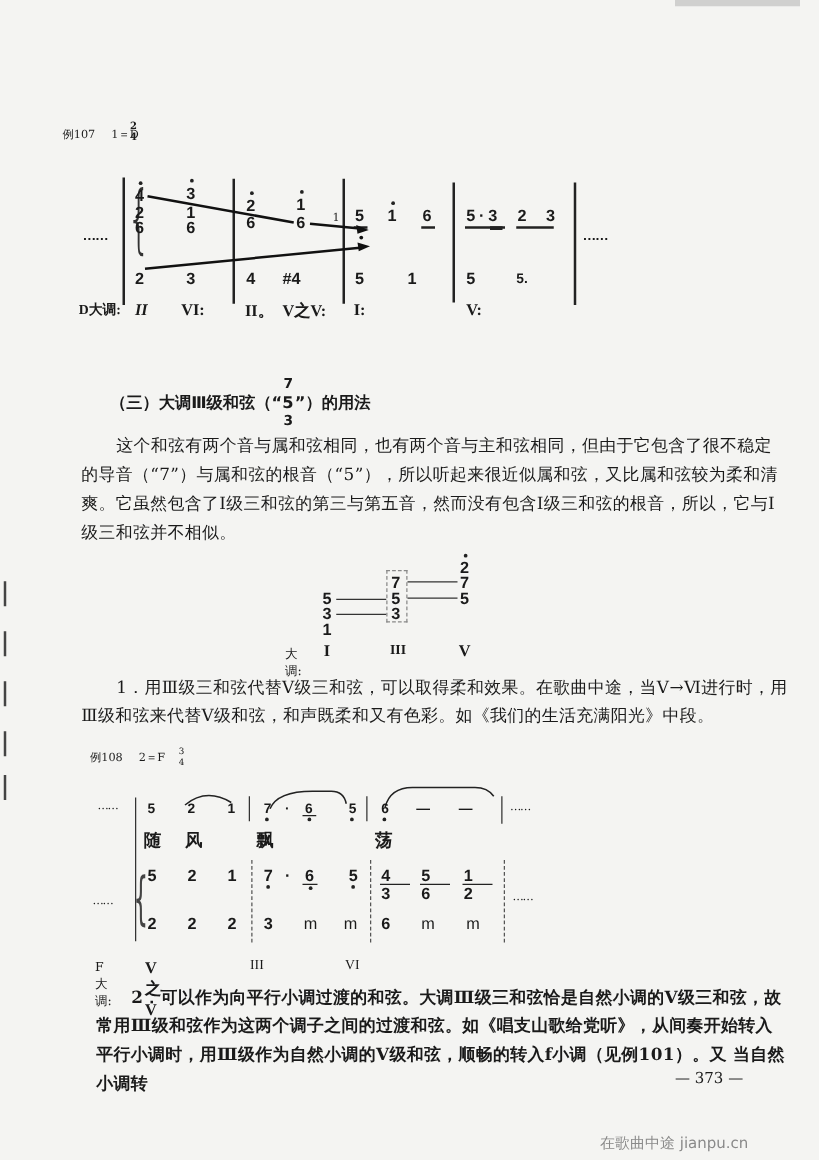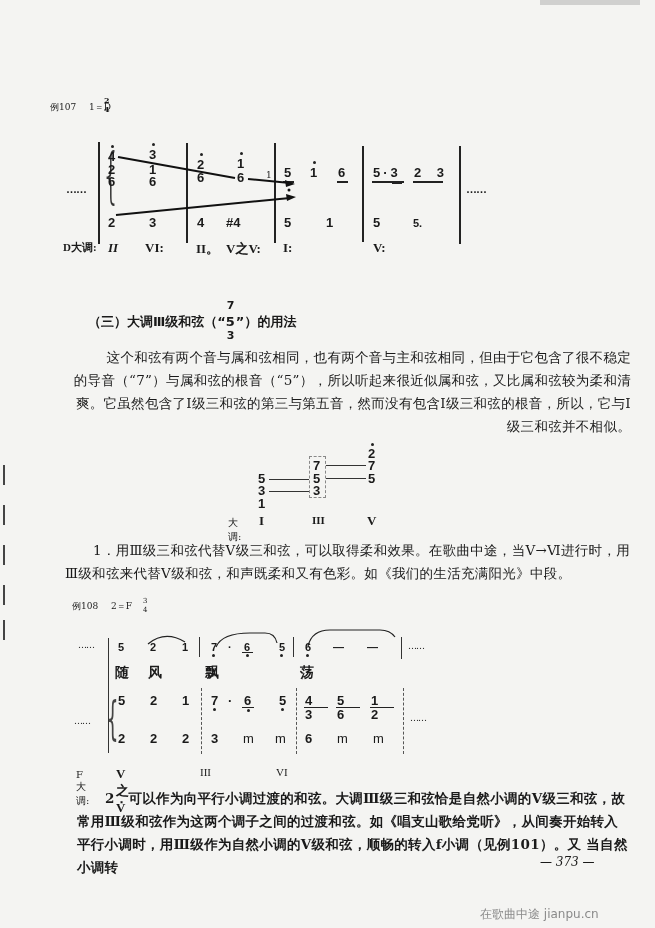--- a/index.html
+++ b/index.html
@@ -105,21 +105,21 @@
   <div class="abs roman" style="left:196px;top:240px;">II。</div>
   <div class="abs roman" style="left:226px;top:240px;">V之V:</div>
   <div class="abs roman" style="left:283px;top:240px;">I:</div>
   <div class="abs roman" style="left:373px;top:240px;">V:</div>
 </div>
 
 <div class="abs" style="left:88px;top:313px;font-size:13px;font-weight:bold;font-family:'DejaVu Sans',sans-serif;">
   <span>（三）大调Ⅲ级和弦（“</span><span style="display:inline-block;position:relative;width:10px;"><span style="position:absolute;left:1px;top:-15px;font-size:11px;">7</span><span>5</span><span style="position:absolute;left:1px;top:15px;font-size:11px;">3</span></span><span>”）的用法</span>
 </div>
 
-<div class="abs para" style="left:65px;top:346px;width:566px;text-indent:28px;text-align:right;">这个和弦有两个音与属和弦相同，也有两个音与主和弦相同，但由于它包含了很不稳定的导音（“7”）与属和弦的根音（“5”），所以听起来很近似属和弦，又比属和弦较为柔和清爽。它虽然包含了Ⅰ级三和弦的第三与第五音，然而没有包含Ⅰ级三和弦的根音，所以，它与Ⅰ级三和弦并不相似。</div>
+<div class="abs para" style="left:65px;top:346px;width:566px;text-indent:28px;">这个和弦有两个音与属和弦相同，也有两个音与主和弦相同，但由于它包含了很不稳定的导音（“7”）与属和弦的根音（“5”），所以听起来很近似属和弦，又比属和弦较为柔和清爽。它虽然包含了Ⅰ级三和弦的第三与第五音，然而没有包含Ⅰ级三和弦的根音，所以，它与Ⅰ级三和弦并不相似。</div>
 
 <div class="abs" style="left:0;top:0;">
   <div class="abs num" style="left:258px;top:472px;">5</div>
   <div class="abs num" style="left:258px;top:484px;">3</div>
   <div class="abs num" style="left:258px;top:497px;">1</div>
   <div class="hline" style="left:269px;top:479px;width:40px;"></div>
   <div class="hline" style="left:269px;top:491px;width:40px;"></div>
   <div class="abs" style="left:309px;top:456px;width:15px;height:40px;border:1px dashed #888;"></div>
   <div class="abs num" style="left:313px;top:459px;">7</div>
   <div class="abs num" style="left:313px;top:472px;">5</div>
@@ -219,15 +219,15 @@
   <div class="abs num" style="left:373px;top:732px;font-weight:normal;">m</div>
 
   <div class="abs" style="left:76px;top:769px;font-size:10px;">F大调:</div>
   <div class="abs roman" style="left:116px;top:766px;font-weight:bold;">V之V</div>
   <div class="abs roman" style="left:200px;top:766px;font-weight:normal;font-size:11px;">III</div>
   <div class="abs roman" style="left:276px;top:766px;font-weight:normal;font-size:11px;">VI</div>
 </div>
 
 <div class="abs para" style="left:77px;top:787px;width:554px;text-indent:28px;font-weight:bold;">2．可以作为向平行小调过渡的和弦。大调Ⅲ级三和弦恰是自然小调的Ⅴ级三和弦，故常用Ⅲ级和弦作为这两个调子之间的过渡和弦。如《唱支山歌给党听》，从间奏开始转入平行小调时，用Ⅲ级作为自然小调的Ⅴ级和弦，顺畅的转入f小调（见例101）。又 当自然小调转</div>
 
-<div class="abs" style="left:540px;top:855px;font-size:12px;font-style:italic;">— 373 —</div>
+<div class="abs" style="left:540px;top:855px;font-size:12px;">— 373 —</div>
 
 <div class="abs" style="left:480px;top:906px;font-size:12px;color:#8a8a8a;font-family:'DejaVu Sans',sans-serif;">在歌曲中途 jianpu.cn</div>
 
 </body></html>

